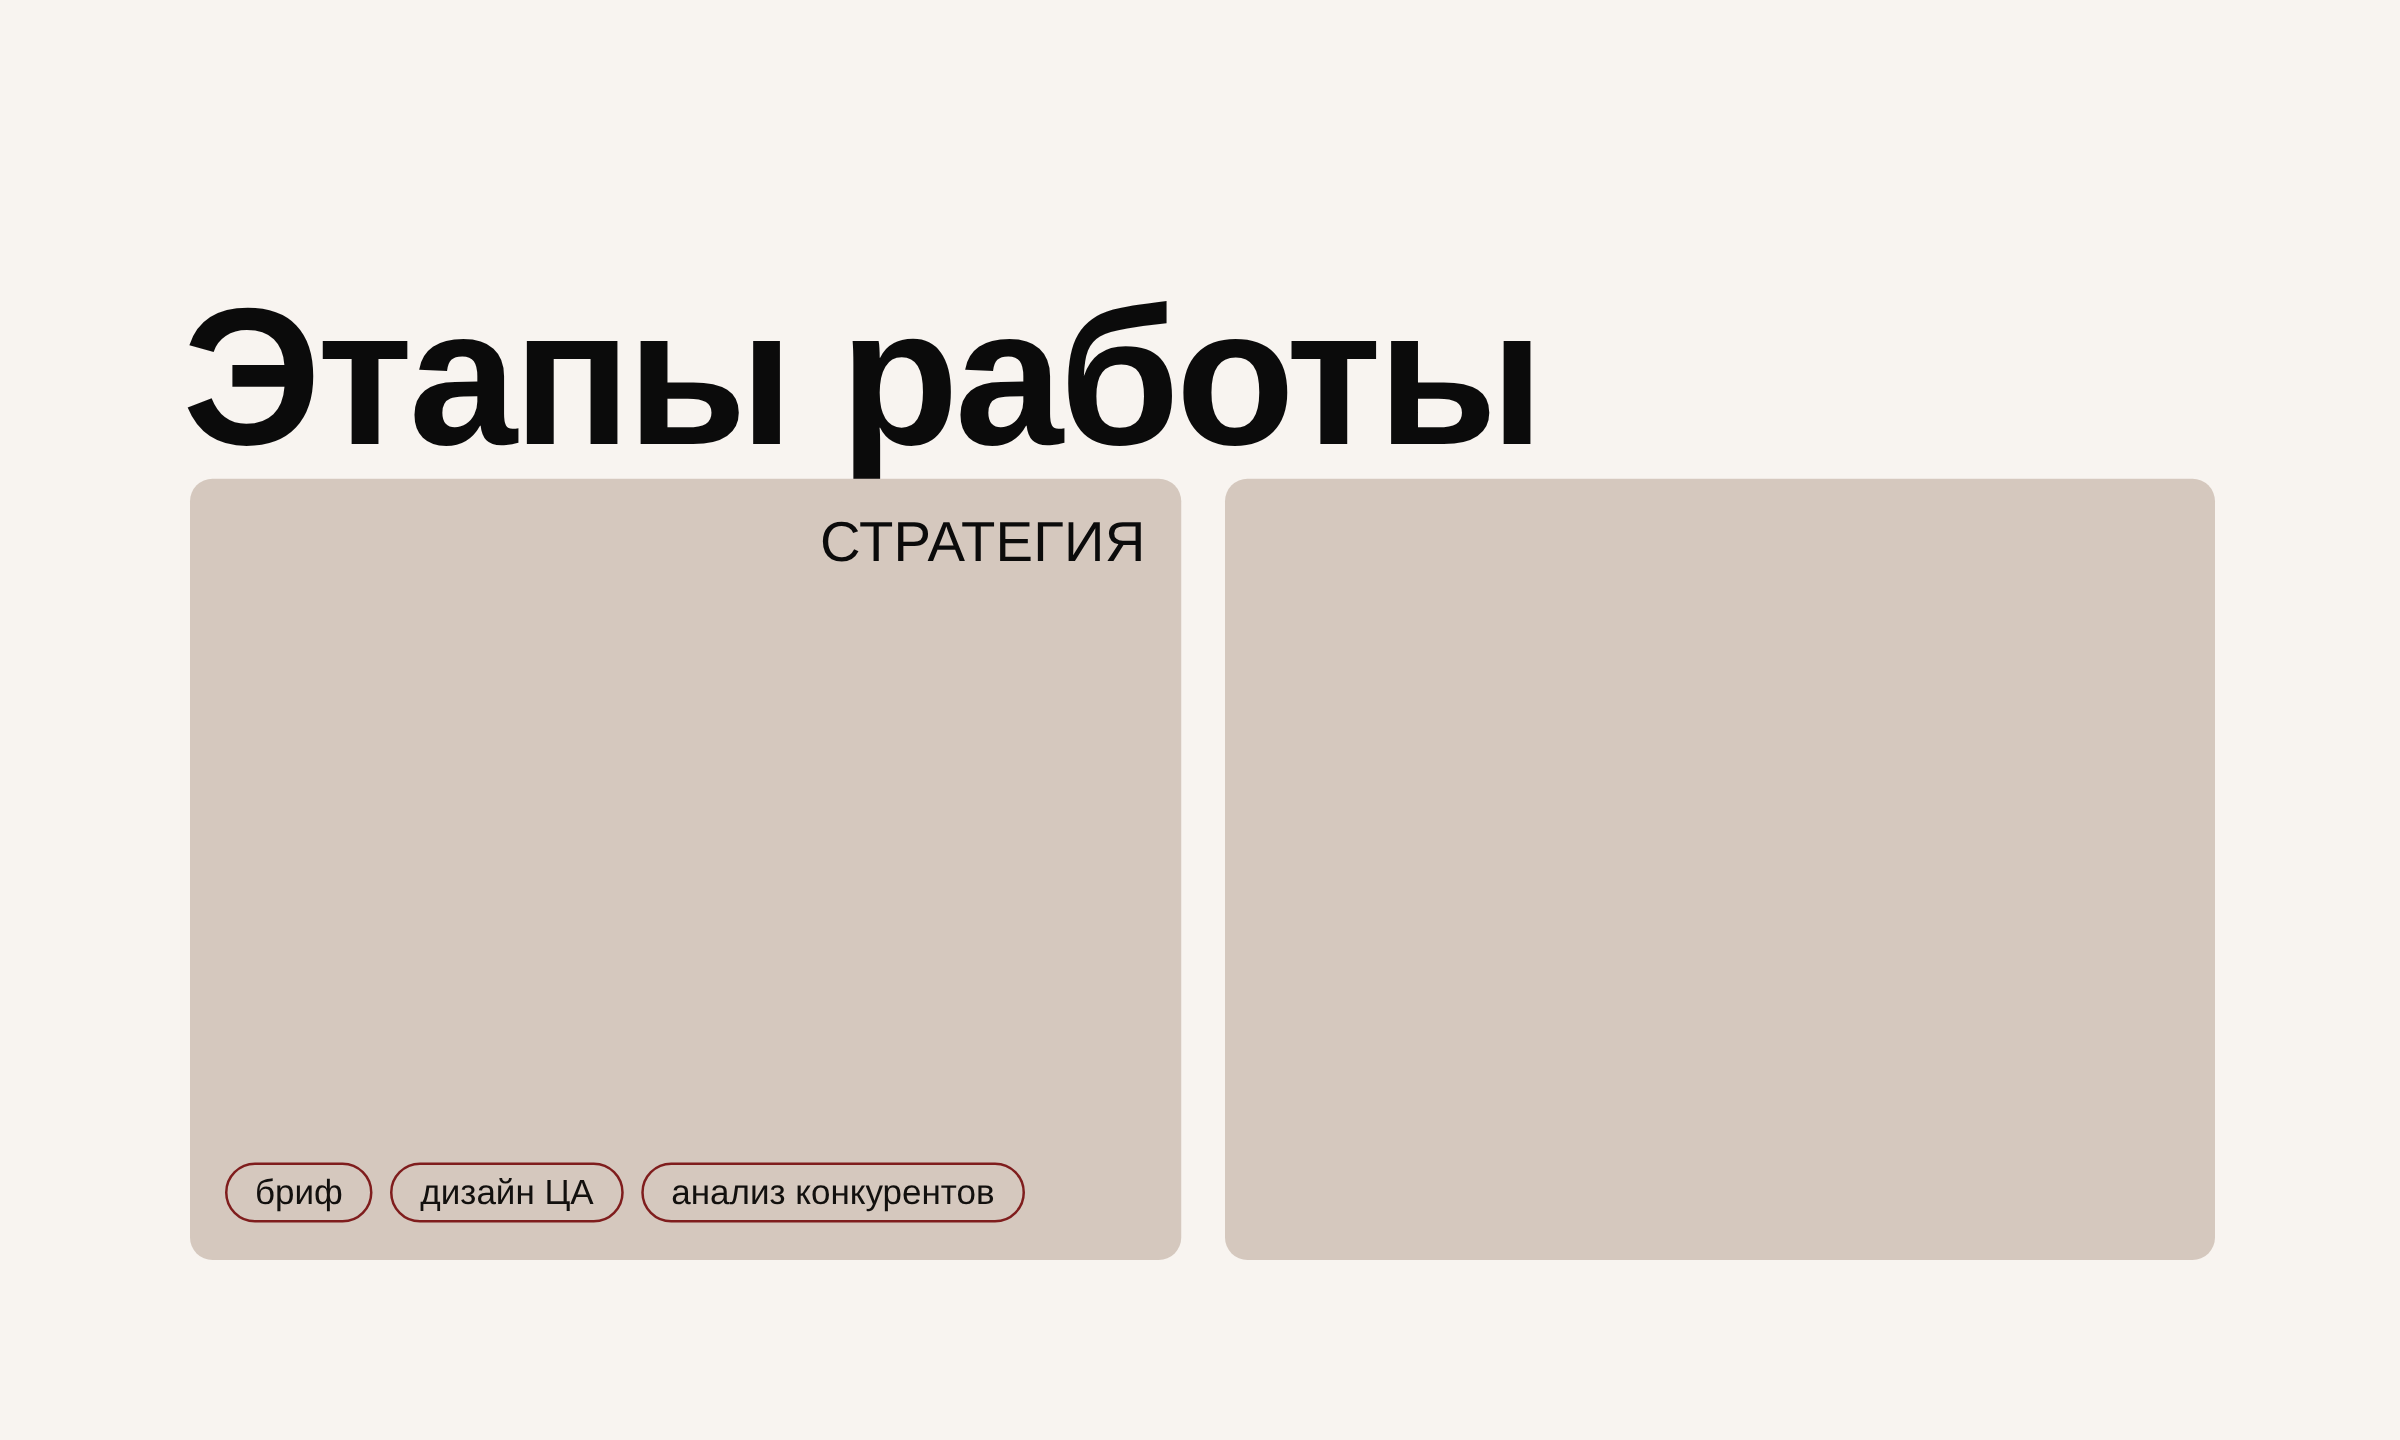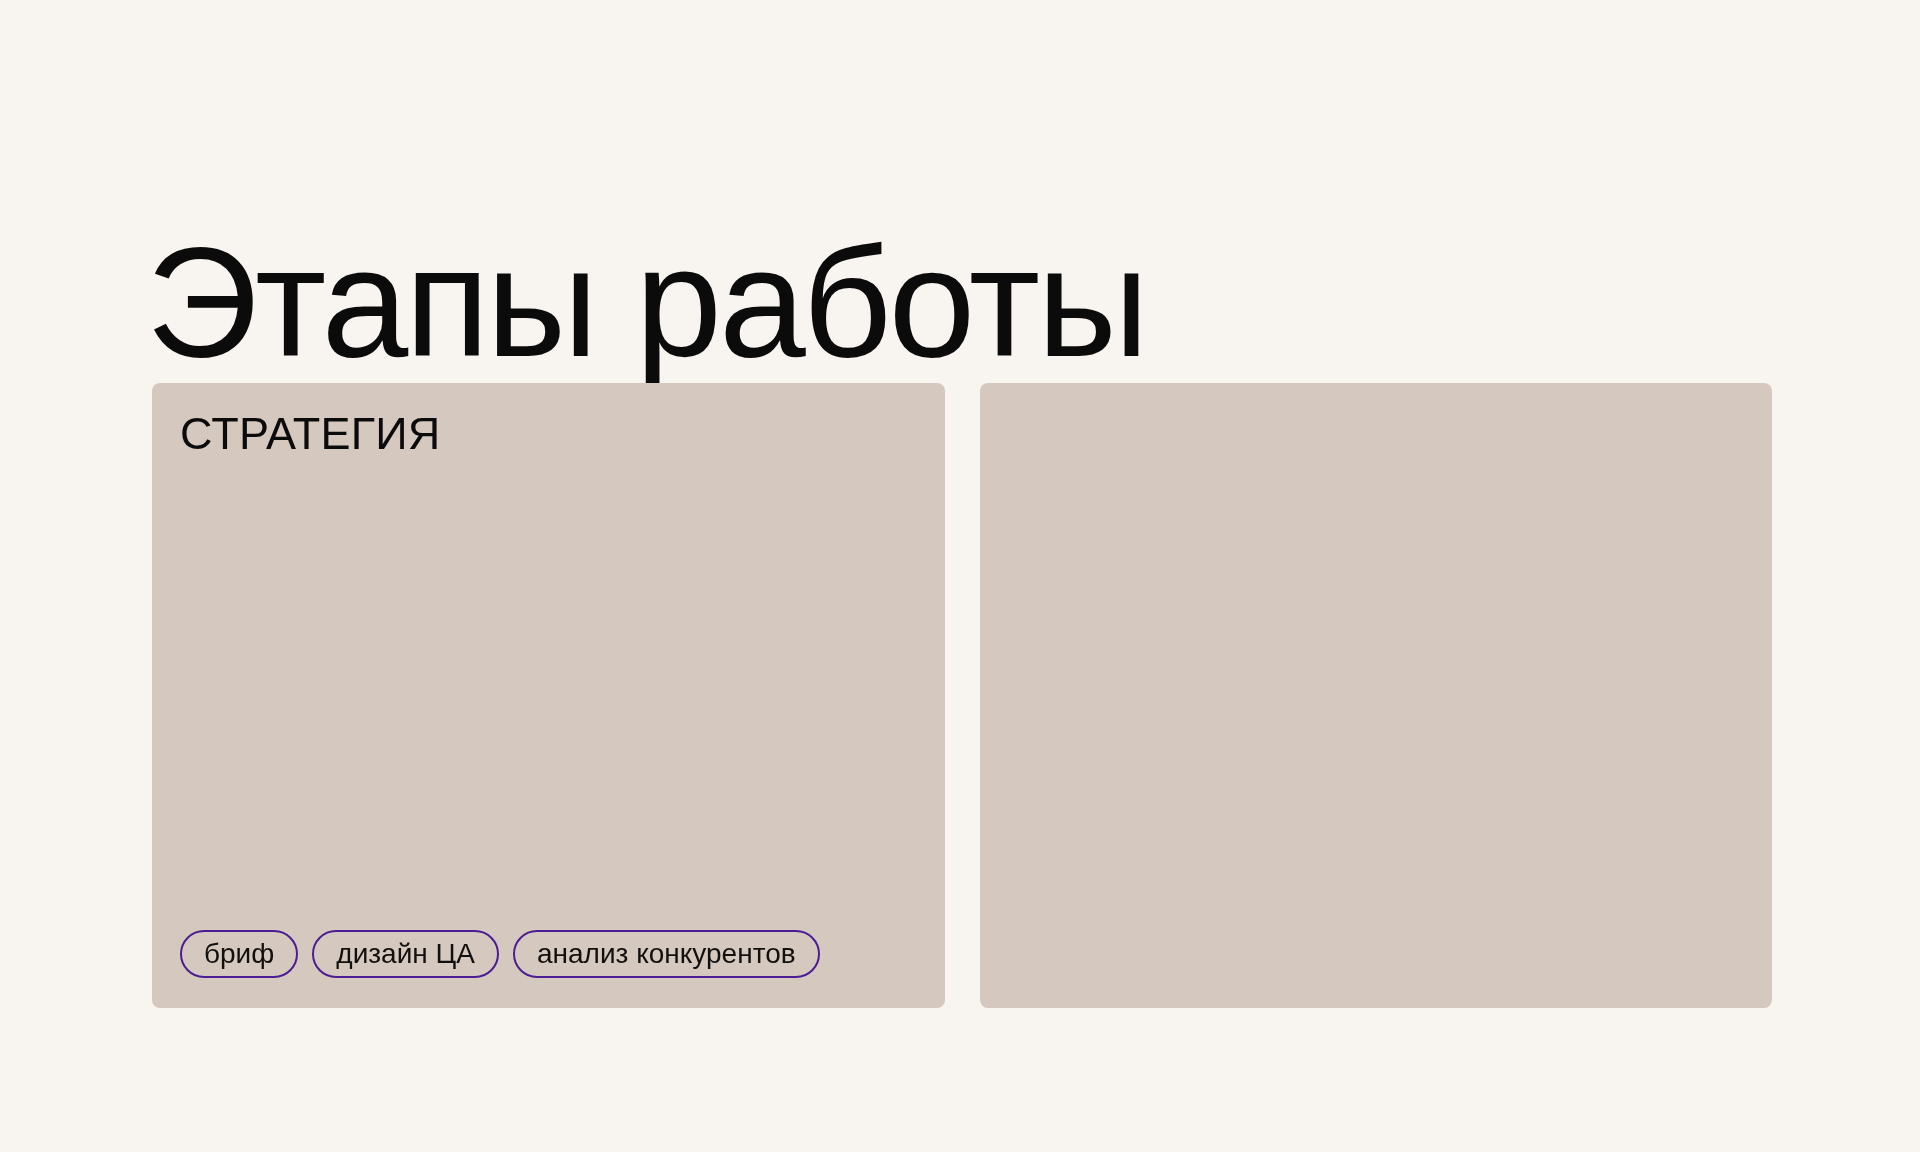--- a/index.html
+++ b/index.html
@@ -22,46 +22,47 @@
     background: #F8F4F0;
   }
 
   
   .page-title {
     position: absolute;
     left: 146px;
     top: 118px;
     font-size: 156px;
     line-height: 1.02;
-    font-weight: 400;
+    font-weight: 700;
     letter-spacing: -3.2px;
     color: #0B0B0B;
     white-space: nowrap;
   }
 
   
   .cards {
     position: absolute;
     left: 152px;
     top: 383px;
     width: 1620px;
     height: 625px;
     display: flex;
     gap: 35px;
   }
 
   .card {
     flex: 1 1 0;
     background: #D5C8BE;
-    border-radius: 8px;
+    border-radius: 18px;
     position: relative;
     display: flex;
     flex-direction: column;
     box-sizing: border-box;
     padding: 26px 28px 30px 28px;
+    text-align: right;
   }
 
   .card-title {
     font-size: 45px;
     font-weight: 400;
     line-height: 1.1;
     letter-spacing: 0.2px;
     color: #0B0B0B;
     white-space: nowrap;
   }
@@ -71,21 +72,21 @@
   }
 
   .tag-list {
     display: flex;
     flex-wrap: wrap;
     gap: 14px 14px;
     align-content: flex-end;
   }
 
   .tag {
-    border: 2px solid #4c1d95;
+    border: 2px solid #7f1d1d;
     border-radius: 999px;
     padding: 0 22px;
     height: 48px;
     display: inline-flex;
     align-items: center;
     justify-content: center;
     font-size: 28px;
     line-height: 1;
     color: #12100E;
     background: transparent;

